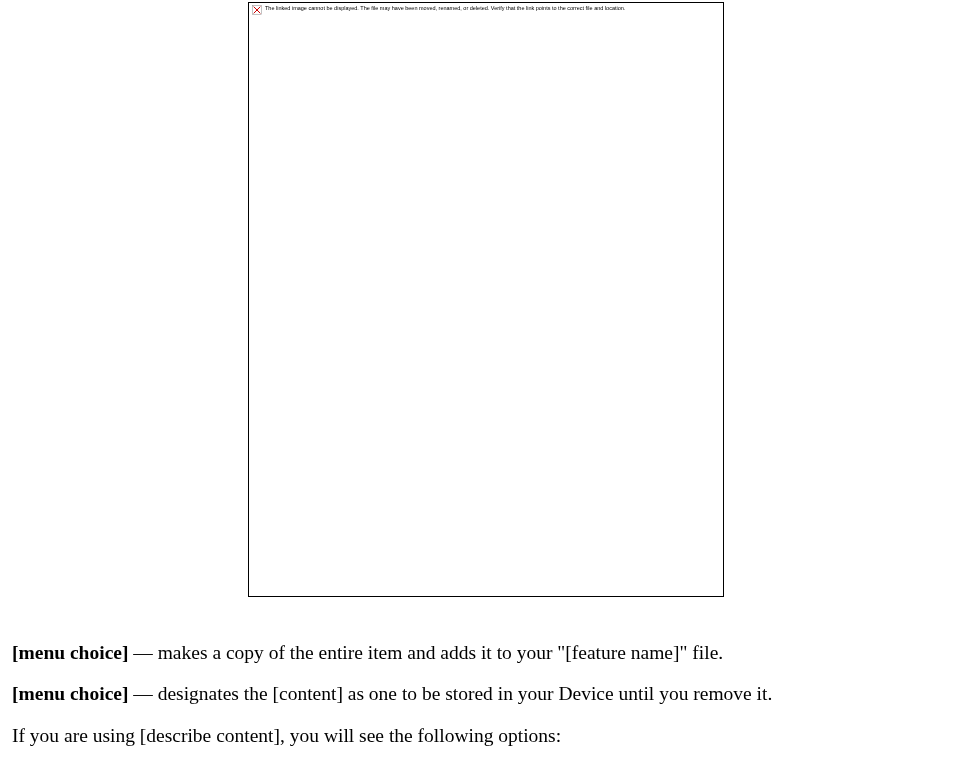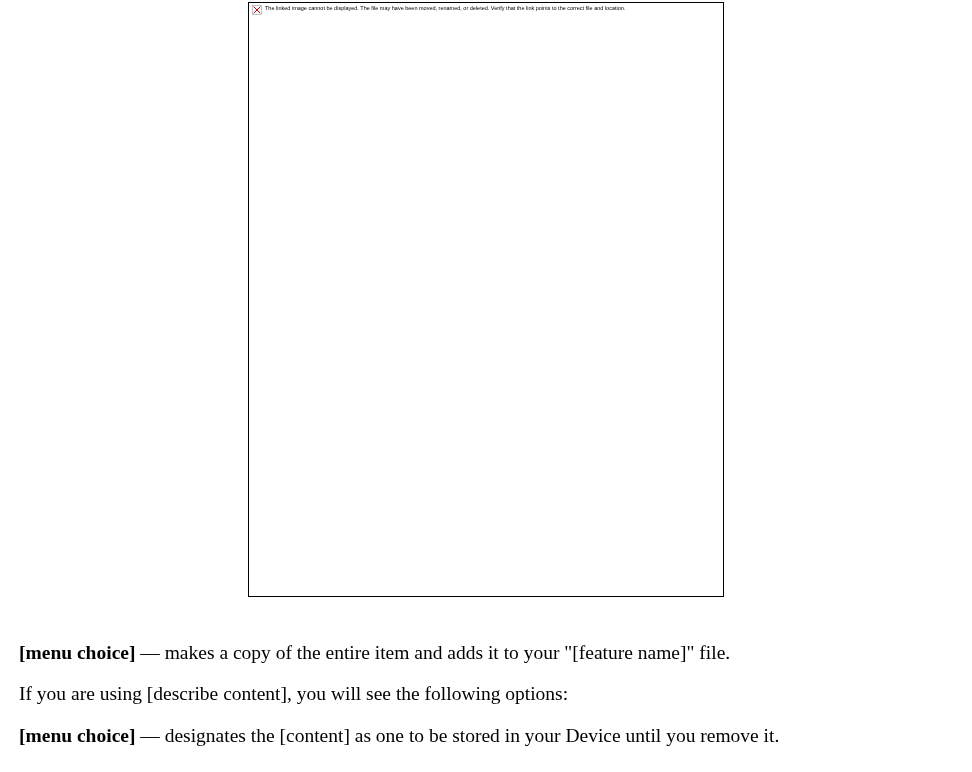--- a/index.html
+++ b/index.html
@@ -41,21 +41,21 @@
     .broken-icon svg {
       display: block;
     }
     .placeholder-text {
       font-family: Arial, Helvetica, sans-serif;
       font-size: 5.5px;
       line-height: 1.2;
       color: #000;
     }
     .content {
-      padding-left: 19px;
+      padding-left: 12px;
       padding-right: 4px;
       margin-top: 42px;
     }
     .entry {
       margin-bottom: 14px;
     }
     .bold {
       font-weight: bold;
     }
     .body-text {
@@ -75,17 +75,17 @@
       </svg>
     </span>
     <span class="placeholder-text">The linked image cannot be displayed.  The file may have been moved, renamed, or deleted. Verify that the link points to the correct file and location.</span>
   </div>
 </div>
 
 <div class="content">
   <p class="entry body-text">
     <span class="bold">[menu choice]</span><span> — </span><span>makes a copy of the entire item and adds it to your "[feature name]" file.</span>
   </p>
-  <p class="entry body-text">If you are using [describe content], you will see the following options:</p>
   <p class="entry body-text">
     <span class="bold">[menu choice]</span><span> — </span><span>designates the [content] as one to be stored in your Device until you remove it.</span>
   </p>
+  <p class="entry body-text">If you are using [describe content], you will see the following options:</p>
 </div>
 
 </body></html>

